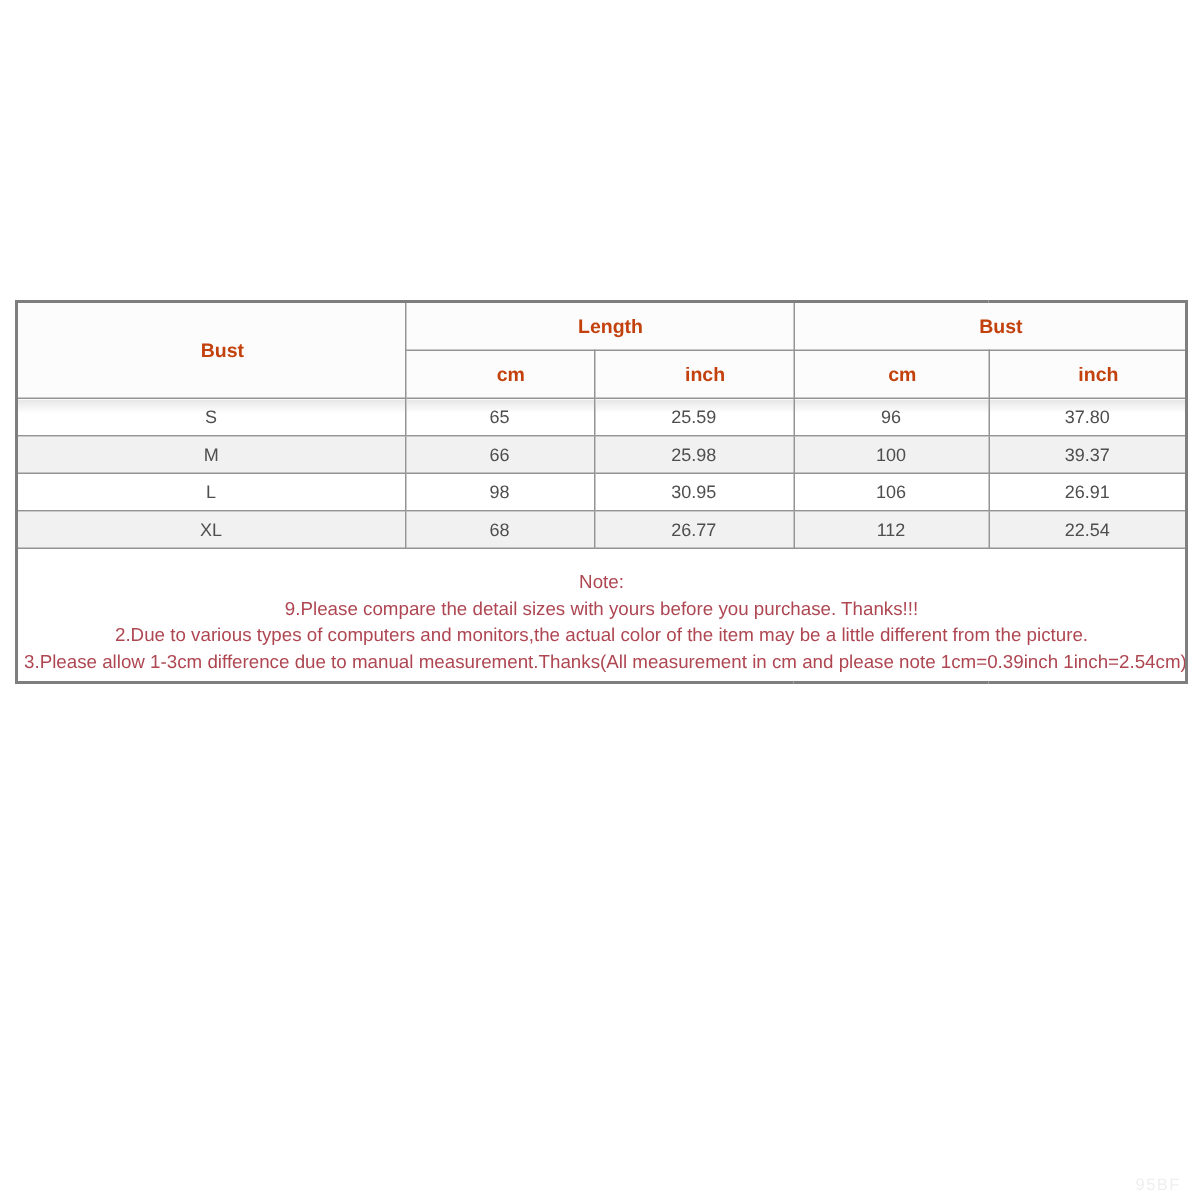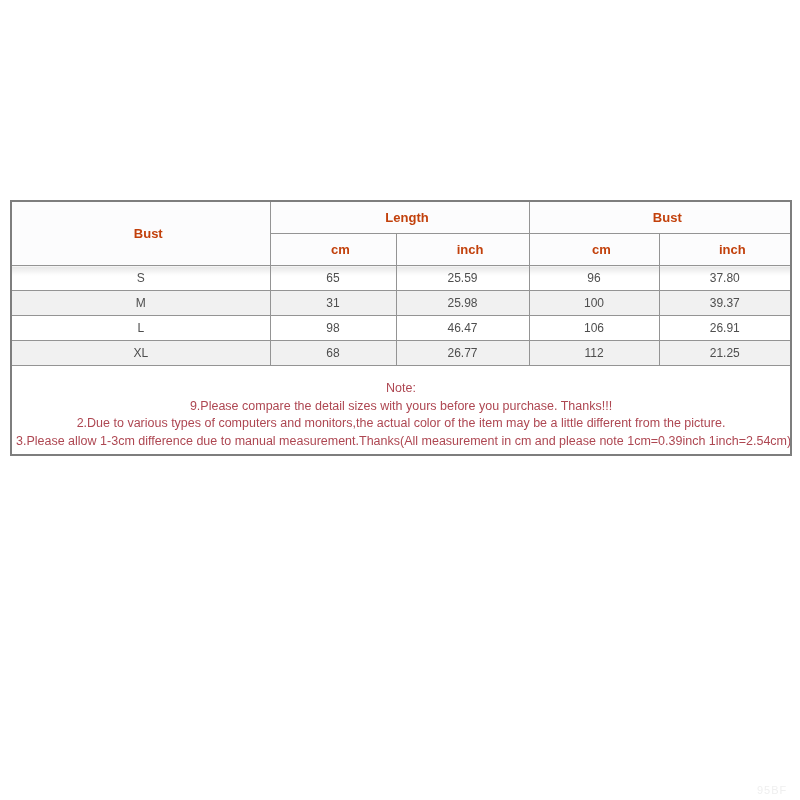--- a/index.html
+++ b/index.html
@@ -109,38 +109,38 @@
       <tbody>
         <tr class="row-shadow">
           <td>S</td>
           <td>65</td>
           <td>25.59</td>
           <td>96</td>
           <td>37.80</td>
         </tr>
         <tr class="row-stripe">
           <td>M</td>
-          <td>31</td>
+          <td>66</td>
           <td>25.98</td>
           <td>100</td>
           <td>39.37</td>
         </tr>
         <tr>
           <td>L</td>
           <td>98</td>
-          <td>46.47</td>
+          <td>30.95</td>
           <td>106</td>
           <td>26.91</td>
         </tr>
         <tr class="row-stripe">
           <td>XL</td>
           <td>68</td>
           <td>26.77</td>
           <td>112</td>
-          <td>21.25</td>
+          <td>22.54</td>
         </tr>
         <tr>
           <td class="note-cell" colspan="5">
             <div class="note-block">
               <div>Note:</div>
               <div>9.Please compare the detail sizes with yours before you purchase. Thanks!!!</div>
               <div>2.Due to various types of computers and monitors,the actual color of the item may be a little different from the picture.</div>
               <div>3.Please allow 1-3cm difference due to manual measurement.Thanks(All measurement in cm and please note 1cm=0.39inch 1inch=2.54cm)</div>
             </div>
           </td>

